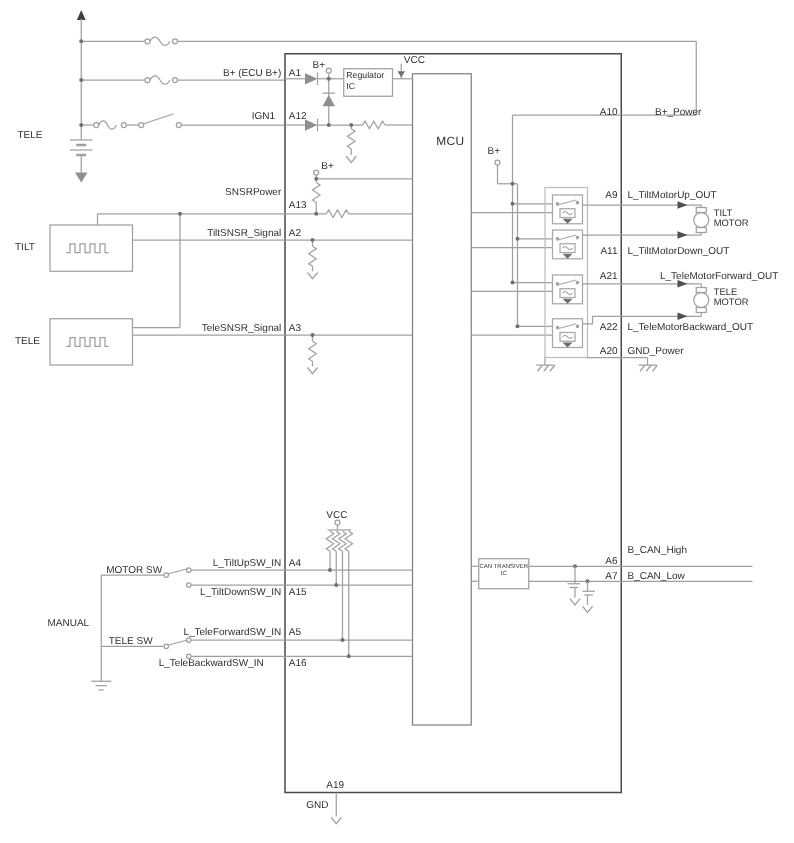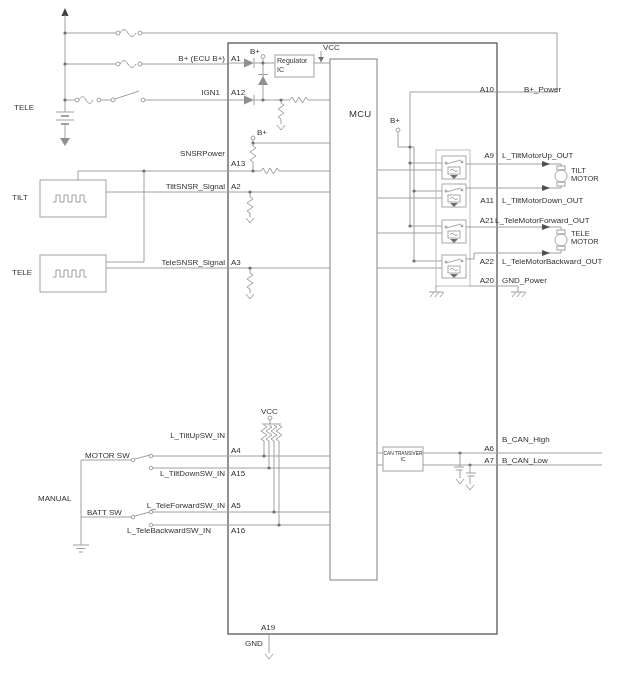--- a/index.html
+++ b/index.html
@@ -295,21 +295,21 @@
       <path d="M265,654 l4,5 l4,-5"></path>
     </g>
   </g>
 </svg>
 
 <span class="lbl ra" style="right:410px;top:55px">B+ (ECU B+)</span>
 <span class="lbl ra" style="right:415px;top:89px">IGN1</span>
 <span class="lbl ra" style="right:410px;top:150px">SNSRPower</span>
 <span class="lbl ra" style="right:410px;top:183px">TiltSNSR_Signal</span>
 <span class="lbl ra" style="right:410px;top:259px">TeleSNSR_Signal</span>
-<span class="lbl ra" style="right:410px;top:432px">L_TiltUpSW_IN</span>
+<span class="lbl ra" style="right:410px;top:447px">L_TiltUpSW_IN</span>
 <span class="lbl ra" style="right:410px;top:470px">L_TiltDownSW_IN</span>
 <span class="lbl ra" style="right:410px;top:502px">L_TeleForwardSW_IN</span>
 <span class="lbl ra" style="right:424px;top:527px">L_TeleBackwardSW_IN</span>
 
 <span class="lbl" style="left:231px;top:55px">A1</span>
 <span class="lbl" style="left:231px;top:89px">A12</span>
 <span class="lbl" style="left:231px;top:160px">A13</span>
 <span class="lbl" style="left:231px;top:183px">A2</span>
 <span class="lbl" style="left:231px;top:259px">A3</span>
 <span class="lbl" style="left:231px;top:447px">A4</span>
@@ -324,32 +324,32 @@
 <span class="lbl ra" style="right:141px;top:197px">A11</span>
 <span class="lbl ra" style="right:141px;top:217px">A21</span>
 <span class="lbl ra" style="right:141px;top:258px">A22</span>
 <span class="lbl ra" style="right:141px;top:277px">A20</span>
 <span class="lbl ra" style="right:141px;top:445px">A6</span>
 <span class="lbl ra" style="right:141px;top:457px">A7</span>
 
 <span class="lbl" style="left:524px;top:86px">B+_Power</span>
 <span class="lbl" style="left:502px;top:152px">L_TiltMotorUp_OUT</span>
 <span class="lbl" style="left:502px;top:197px">L_TiltMotorDown_OUT</span>
-<span class="lbl" style="left:495px;top:217px">L_TeleMotorForward_OUT</span>
+<span class="lbl" style="left:528px;top:217px">L_TeleMotorForward_OUT</span>
 <span class="lbl" style="left:502px;top:258px">L_TeleMotorBackward_OUT</span>
 <span class="lbl" style="left:502px;top:277px">GND_Power</span>
 <span class="lbl" style="left:502px;top:436px">B_CAN_High</span>
 <span class="lbl" style="left:502px;top:457px">B_CAN_Low</span>
 
 <span class="lbl" style="left:14px;top:104px">TELE</span>
 <span class="lbl" style="left:12px;top:194px">TILT</span>
 <span class="lbl" style="left:12px;top:269px">TELE</span>
 <span class="lbl" style="left:38px;top:495px">MANUAL</span>
 <span class="lbl" style="left:85px;top:452px">MOTOR SW</span>
-<span class="lbl" style="left:87px;top:509px">BATT SW</span>
+<span class="lbl" style="left:87px;top:509px">TELE SW</span>
 <span class="lbl" style="left:250px;top:48px">B+</span>
 <span class="lbl" style="left:323px;top:44px">VCC</span>
 <span class="lbl" style="left:257px;top:129px">B+</span>
 <span class="lbl" style="left:390px;top:117px">B+</span>
 <span class="lbl" style="left:261px;top:408px">VCC</span>
 <span class="lbl mcu" style="left:349px;top:110px">MCU</span>
 <div class="lbl sm" style="left:277px;top:57px">
   <div>Regulator</div>
   <div>IC</div>
 </div>

